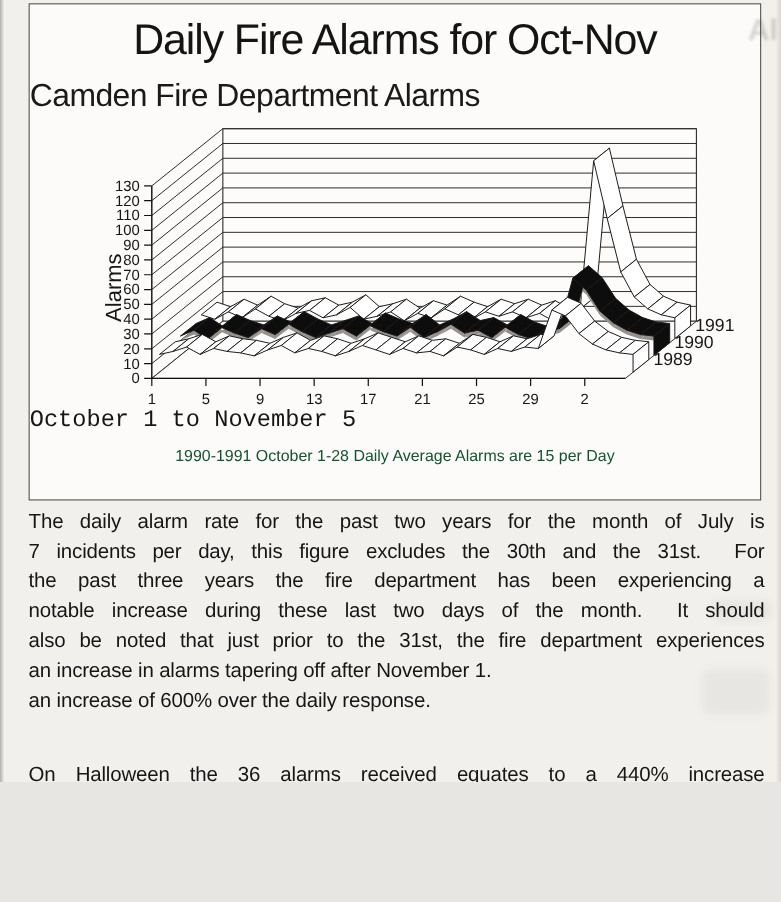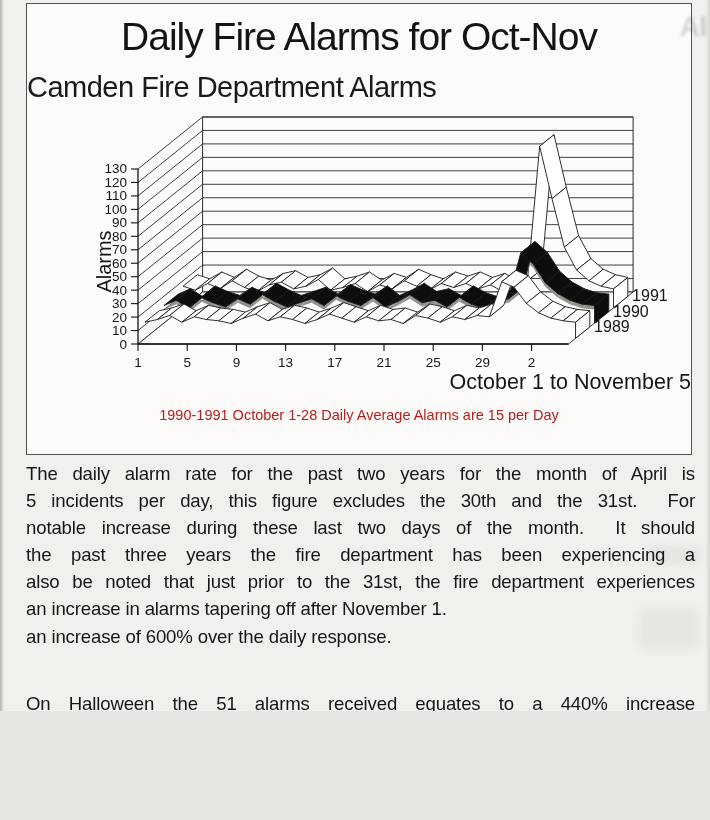--- a/index.html
+++ b/index.html
@@ -11,24 +11,24 @@
         background:linear-gradient(to left,#d9d6d1,rgba(217,214,209,0));}
   .chart-box{position:absolute;left:26px;top:3px;width:664px;height:450px;
         background:#fcfbf9;border:1px solid #55514c;}
   .main-title{position:absolute;left:0;top:11px;width:100%;text-align:center;
         font-size:39px;letter-spacing:-1px;color:#141414;}
   .sub-title{position:absolute;left:0;top:67px;width:100%;text-align:left;
         font-size:29px;letter-spacing:-0.5px;color:#1a1a1a;}
   .ylabel{position:absolute;left:46px;top:246px;font-size:20px;color:#161616;
         transform:rotate(-90deg);transform-origin:center;}
   #chart-svg{position:absolute;left:0;top:0;}
-  .xlabel{position:absolute;left:0;top:366px;width:100%;text-align:right;
-        font-size:21.5px;color:#161616;}
+  .xlabel{position:absolute;left:0;top:366px;width:100%;text-align:left;
+        font-size:21.5px;color:#161616;font-family:Liberation Mono, monospace;}
   .chart-note{position:absolute;left:0;top:403px;width:100%;text-align:center;
-        font-size:14.5px;color:#b91c1c;}
+        font-size:14.5px;color:#14532d;}
   .body-text{position:absolute;left:26px;top:460px;width:669px;}
   .para{width:100%;}
   .para2{margin-top:40px;}
   .line{white-space:pre-wrap;font-size:18.6px;line-height:27.1px;letter-spacing:-0.15px;
         text-align:justify;text-align-last:justify;color:#161616;}
   .line.nojust{text-align-last:left;}
   .ghost{position:absolute;pointer-events:none;}
   .ghost-al{left:680px;top:12px;font-size:27px;font-weight:bold;color:#3c3a37;
         opacity:.2;filter:blur(1.5px);}
   .blob{background:#57524b;filter:blur(4px);border-radius:8px;}
@@ -276,25 +276,25 @@
     <div class="chart-note">1990-1991 October 1-28 Daily Average Alarms are 15 per Day</div>
   </div>
 
   <div class="ghost ghost-al">Al</div>
   <div class="ghost blob blob1"></div>
   <div class="ghost blob blob2"></div>
   <div class="ghost blob blob3"></div>
 
   <div class="body-text">
     <div id="para1" class="para">
-        <div class="line">The daily alarm rate for the past two years for the month of April is</div>
-        <div class="line">5 incidents per day, this figure excludes the 30th and the 31st.  For</div>
+        <div class="line">The daily alarm rate for the past two years for the month of July is</div>
+        <div class="line">7 incidents per day, this figure excludes the 30th and the 31st.  For</div>
+        <div class="line">the past three years the fire department has been experiencing a</div>
         <div class="line">notable increase during these last two days of the month.  It should</div>
-        <div class="line">the past three years the fire department has been experiencing a</div>
         <div class="line">also be noted that just prior to the 31st, the fire department experiences</div>
         <div class="line nojust">an increase in alarms tapering off after November 1.</div>
         <div class="line nojust">an increase of 600% over the daily response.</div>
       </div>
     <div id="para2" class="para para2">
-        <div class="line">On Halloween the 51 alarms received equates to a 440% increase</div>
+        <div class="line">On Halloween the 36 alarms received equates to a 440% increase</div>
       </div>
   </div>
 </div>
 
 </body></html>

